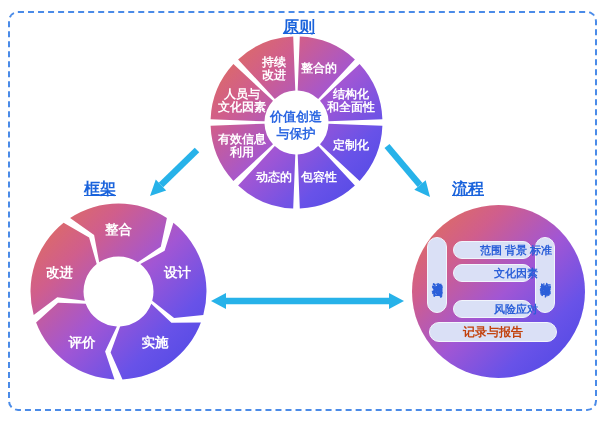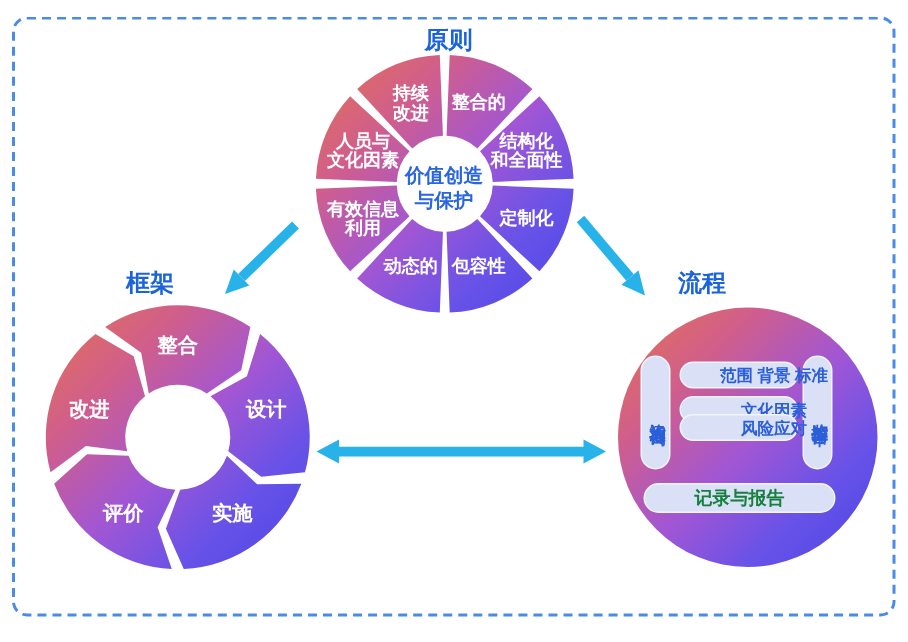--- a/index.html
+++ b/index.html
@@ -3,36 +3,36 @@
 <meta charset="utf-8">
 <style>
   html,body{margin:0;padding:0;background:#fff;}
   .canvas{position:relative;width:605px;height:428px;background:#ffffff;overflow:hidden;
           font-family:"Liberation Sans","DejaVu Sans",sans-serif;}
   .dashed-frame{position:absolute;left:8px;top:11px;width:585px;height:396px;
           border:2px dashed #4A8BE8;border-radius:10px;pointer-events:none;}
   #diagram-svg{position:absolute;left:0;top:0;}
   #diagram-svg text{fill:#ffffff;font-weight:600;font-family:"Liberation Sans","DejaVu Sans",sans-serif;}
   .wheel-title{position:absolute;transform:translateX(-50%);font-size:16px;font-weight:bold;
-          color:#1A63DC;white-space:nowrap;}
+          color:#1A63DC;white-space:nowrap;text-decoration:underline;}
   .center-label{position:absolute;transform:translate(-50%,-50%);text-align:center;
           font-size:13px;font-weight:bold;color:#2B66E2;line-height:17px;white-space:nowrap;}
   .vpill{position:absolute;top:237px;width:20px;height:76px;border-radius:10px;
           background:#DAE0F6;border:1px solid #F2F5FC;box-sizing:border-box;
           writing-mode:vertical-rl;text-orientation:upright;
           display:flex;align-items:center;justify-content:center;
           font-size:11px;font-weight:600;color:#2B5FD9;letter-spacing:1px;}
   .hpill{position:absolute;left:453px;width:79px;height:18px;border-radius:9px;
           background:#DAE0F6;border:1px solid #F2F5FC;box-sizing:border-box;
           display:flex;align-items:center;justify-content:center;
           font-size:11px;font-weight:600;color:#2B5FD9;white-space:nowrap;padding-left:47px;}
   .wpill{position:absolute;left:429px;top:322px;width:128px;height:20px;border-radius:10px;
           background:#DAE0F6;border:1px solid #F2F5FC;box-sizing:border-box;
           display:flex;align-items:center;justify-content:center;
-          font-size:12px;font-weight:600;color:#15803d;}
+          font-size:12px;font-weight:600;color:#c2410c;}
 </style>
 </head>
 <body>
 
 <div class="canvas">
 
   <svg id="diagram-svg" width="605" height="428" viewBox="0 0 605 428">
       <defs>
         <linearGradient id="gp" gradientUnits="userSpaceOnUse" x1="210" y1="36" x2="383" y2="209">
           <stop offset="0" stop-color="#E5734F"></stop>
@@ -106,16 +106,16 @@
 
   <div class="center-label" style="left:296px;top:125px">
     <div>价值创造</div>
     <div>与保护</div>
   </div>
 
   <div class="vpill" style="left:427px">沟通与咨询</div>
   <div class="vpill" style="left:535px">监控与评审</div>
   <div class="hpill" style="top:241px">范围 背景 标准</div>
   <div class="hpill" style="top:264px">文化因素</div>
-  <div class="hpill" style="top:276px">风险应对</div>
+  <div class="hpill" style="top:300px">风险应对</div>
   <div class="wpill">记录与报告</div>
 
 </div>
 
 </body></html>

